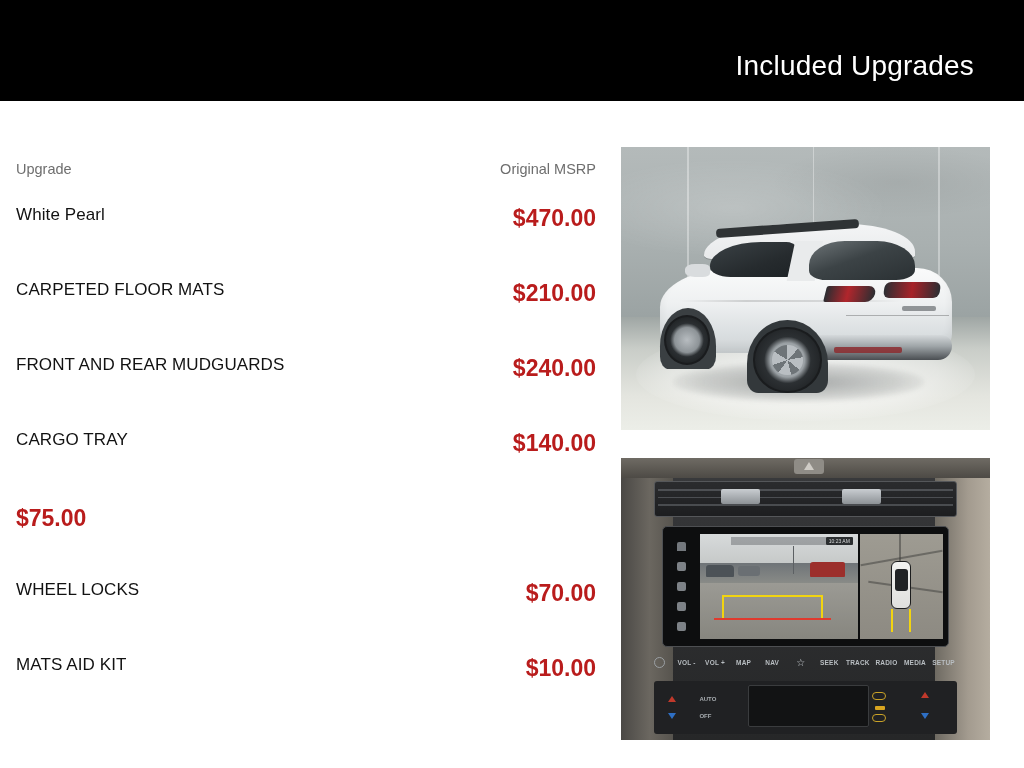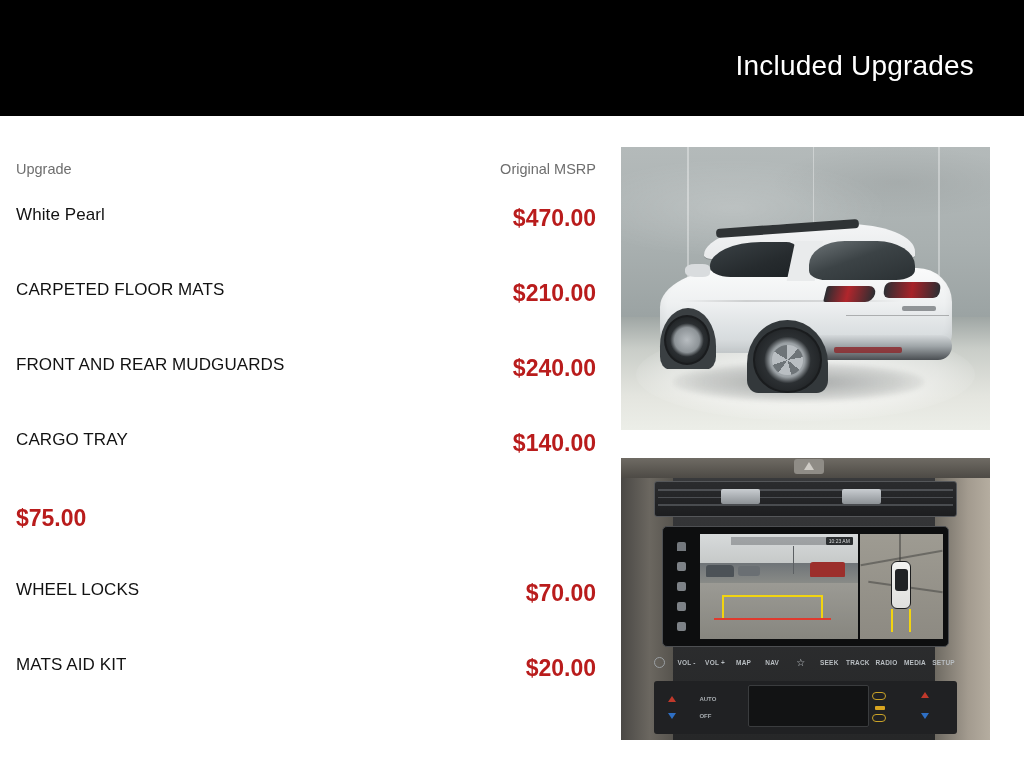--- a/index.html
+++ b/index.html
@@ -13,21 +13,21 @@
   #page {
     position: relative;
     width: 1024px; height: 768px;
     background: #ffffff;
   }
 
   
   #header {
     position: absolute;
     left: 0; top: 0;
-    width: 1024px; height: 116px;
+    width: 1024px; height: 101px;
     background: #000000;
   }
   #header-title {
     position: absolute;
     right: 50px;
     top: 50px;
     color: #ffffff;
     font-size: 28px;
     font-weight: 400;
     letter-spacing: 0.2px;
@@ -440,21 +440,21 @@
       </div>
       <div class="row">
         <span class="row-price">$75.00</span>
       </div>
       <div class="row">
         <span class="row-label">WHEEL LOCKS</span>
         <span class="row-price">$70.00</span>
       </div>
       <div class="row">
         <span class="row-label">MATS AID KIT</span>
-        <span class="row-price">$20.00</span>
+        <span class="row-price">$10.00</span>
       </div>
     </div>
 
   </div>
 
   <div class="photo" id="photo-exterior">
     <div class="studio-wall-far"></div>
     <div class="wall-texture"></div>
     <div class="wall-seam s1"></div>
     <div class="wall-seam s2"></div>

